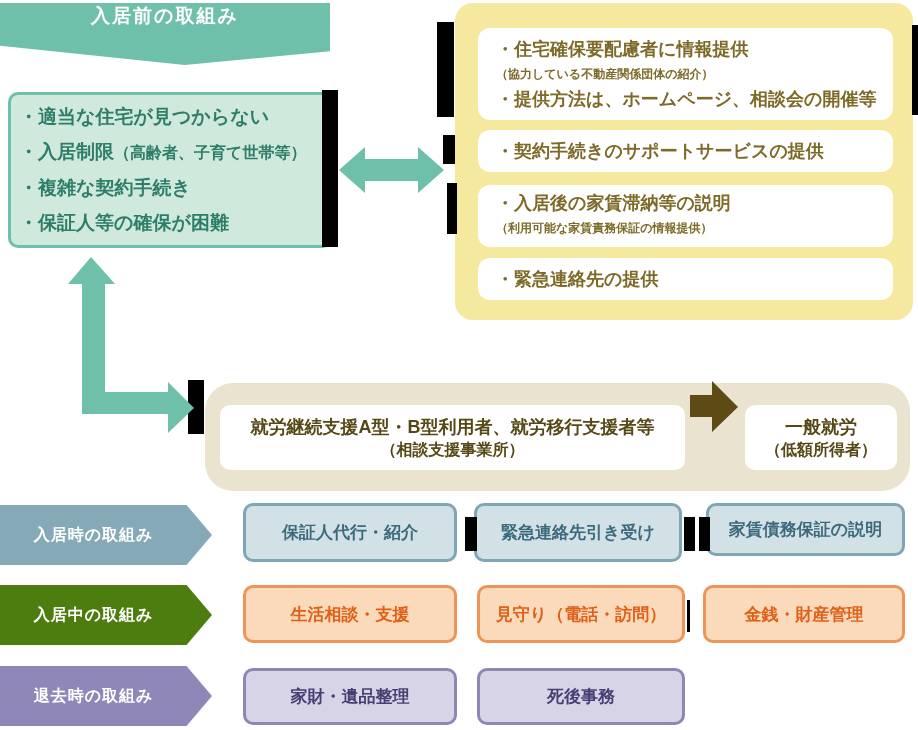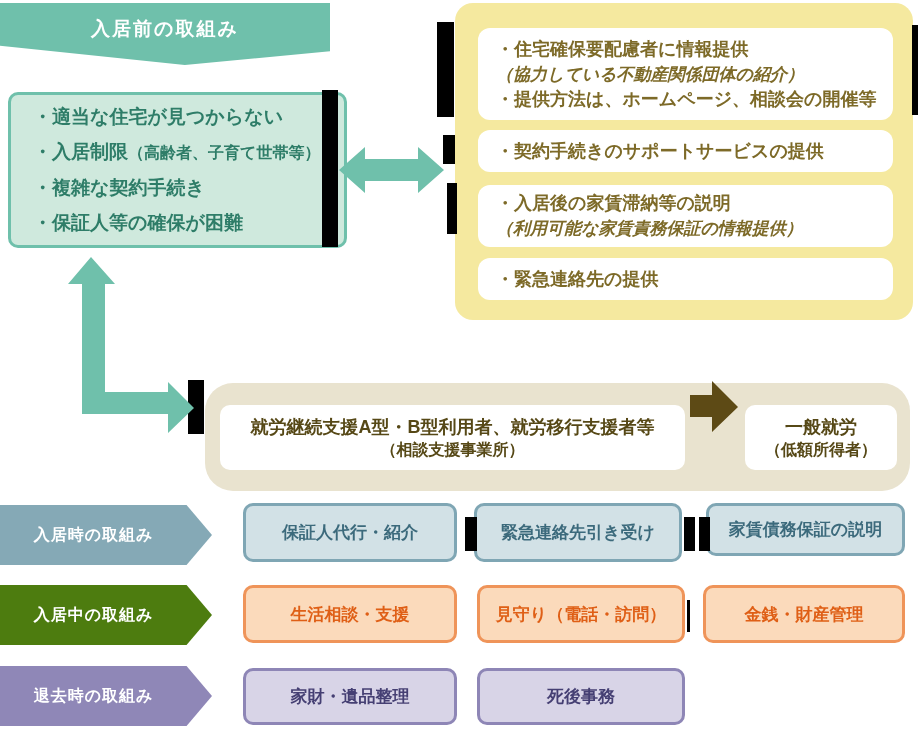--- a/index.html
+++ b/index.html
@@ -11,44 +11,44 @@
   .bar{position:absolute;background:#000;z-index:3;}
   svg.arrows{position:absolute;left:0;top:0;z-index:4;pointer-events:none;}
 
   
   .banner{
     position:absolute;left:0;top:3px;width:330px;height:62px;
     background:#6fc0ab;color:#ffffff;
     clip-path:polygon(0 0,100% 0,100% 78%,56% 100%,0 69%);
     text-align:center;font-size:19px;z-index:2;
   }
-  .banner span{display:inline-block;margin-top:13px;letter-spacing:2px;}
+  .banner span{display:inline-block;letter-spacing:2px;}
 
   
   .green-box{
     position:absolute;left:8px;top:92px;width:311px;height:150px;
     background:#cfe9dd;border:3px solid #6fc0ab;border-radius:10px;
     color:#2e7d68;font-size:19px;z-index:2;
     display:flex;flex-direction:column;justify-content:space-evenly;
-    padding-left:22px;
+    padding-left:8px;
   }
   .g-sub{font-size:16px;}
 
   
   .yellow-panel{
     position:absolute;left:455px;top:3px;width:458px;height:317px;
     background:#f5e99f;border-radius:18px;z-index:2;
   }
   .y-box{
     position:absolute;left:23px;width:415px;background:#ffffff;border-radius:12px;
     color:#7d6a28;font-size:18px;line-height:25px;
     display:flex;flex-direction:column;justify-content:center;
     padding-left:18px;box-sizing:border-box;
   }
-  .y-sub{font-size:17px;font-style:italic;}
+  .y-sub{font-size:12px;}
 
   
   .beige-panel{
     position:absolute;left:205px;top:353px;width:705px;height:108px;
     background:#e9e3cf;border-radius:28px;z-index:2;margin-top:30px;
   }
   .e-box{
     position:absolute;top:22px;height:65px;background:#ffffff;border-radius:10px;
     color:#564816;text-align:center;
     display:flex;flex-direction:column;justify-content:center;

